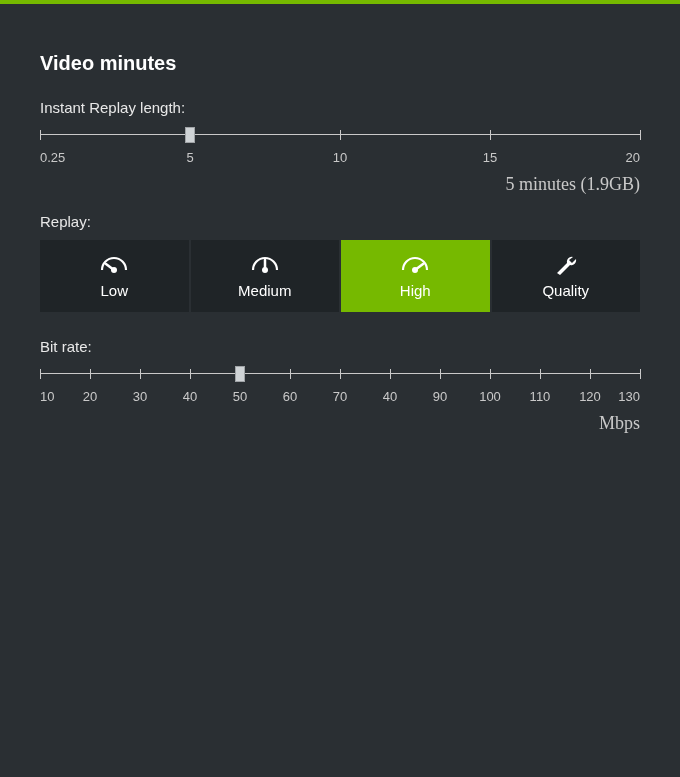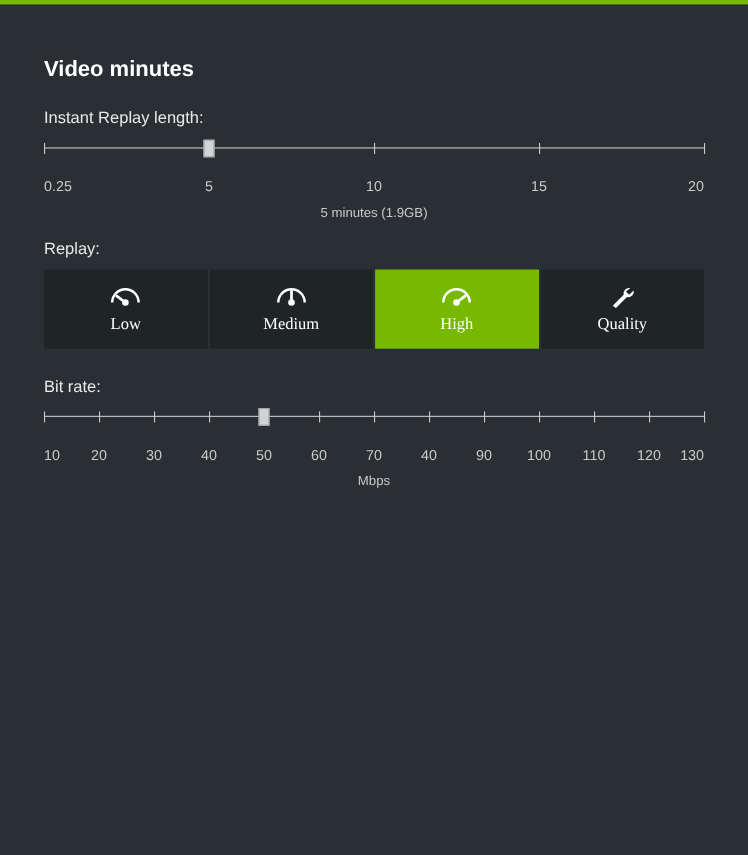--- a/index.html
+++ b/index.html
@@ -56,54 +56,54 @@
       height: 16px;
       background: #d0d4d7;
       border: 1px solid #a0a4a7;
       top: 1px;
       transform: translateX(-50%);
       cursor: pointer;
     }
     .slider-labels {
       position: relative;
       height: 18px;
-      margin-top: 12px;
+      margin-top: 0;
       font-size: 13px;
       color: #c9c9c9;
     }
     .slider-labels span {
       position: absolute;
       transform: translateX(-50%);
       white-space: nowrap;
     }
     .slider-labels span:first-child { transform: translateX(0); }
     .slider-labels span:last-child { transform: translateX(-100%); }
     .slider-caption {
-      text-align: center;
-      font-size: 12px;
+      text-align: right;
+      font-size: 18px;
       color: #c9c9c9;
       margin-top: 6px;
+      font-family: Liberation Serif, serif;
     }
     
     .quality-row {
       display: flex;
       gap: 2px;
       margin-bottom: 26px;
     }
     .quality-btn {
       flex: 1;
       background: #1f2427;
       height: 72px;
       display: flex;
       flex-direction: column;
       align-items: center;
       justify-content: center;
       cursor: pointer;
       font-size: 15px;
-      font-family: Liberation Serif, serif;
     }
     .quality-btn.active {
       background: #76b900;
       color: #fff;
     }
     .quality-btn svg {
       margin-bottom: 6px;
     }
     
     .dropdown-row {

